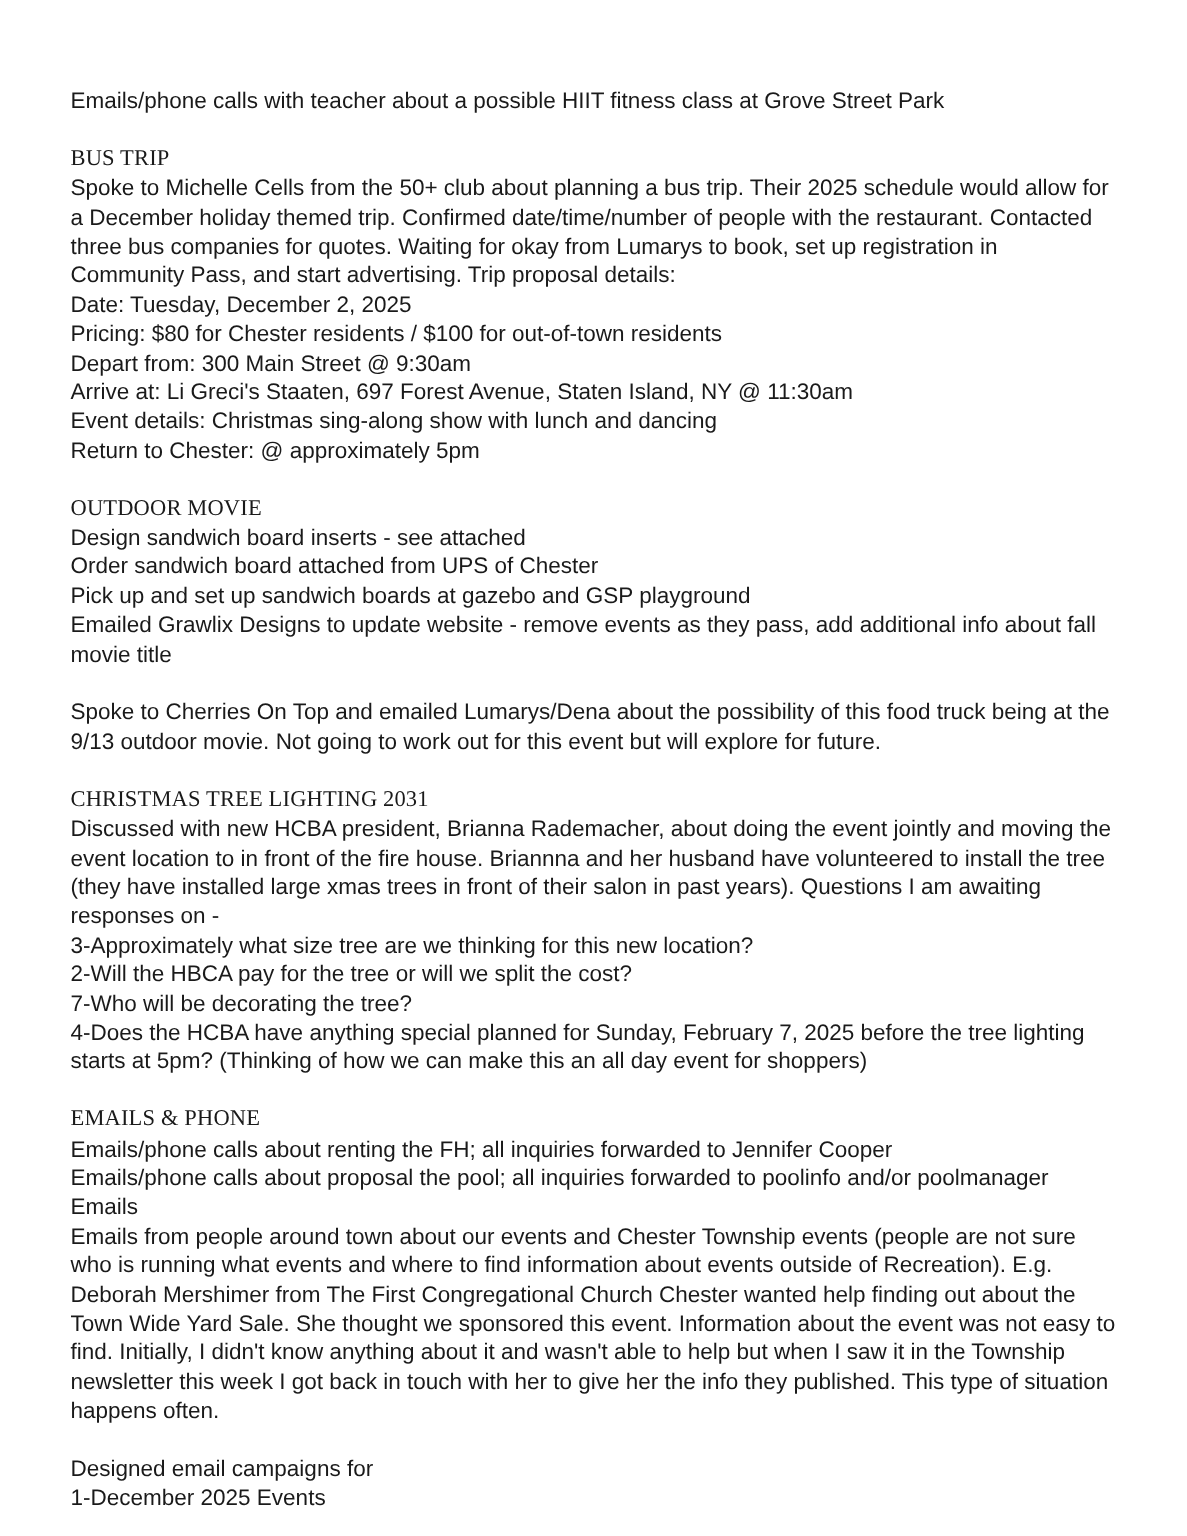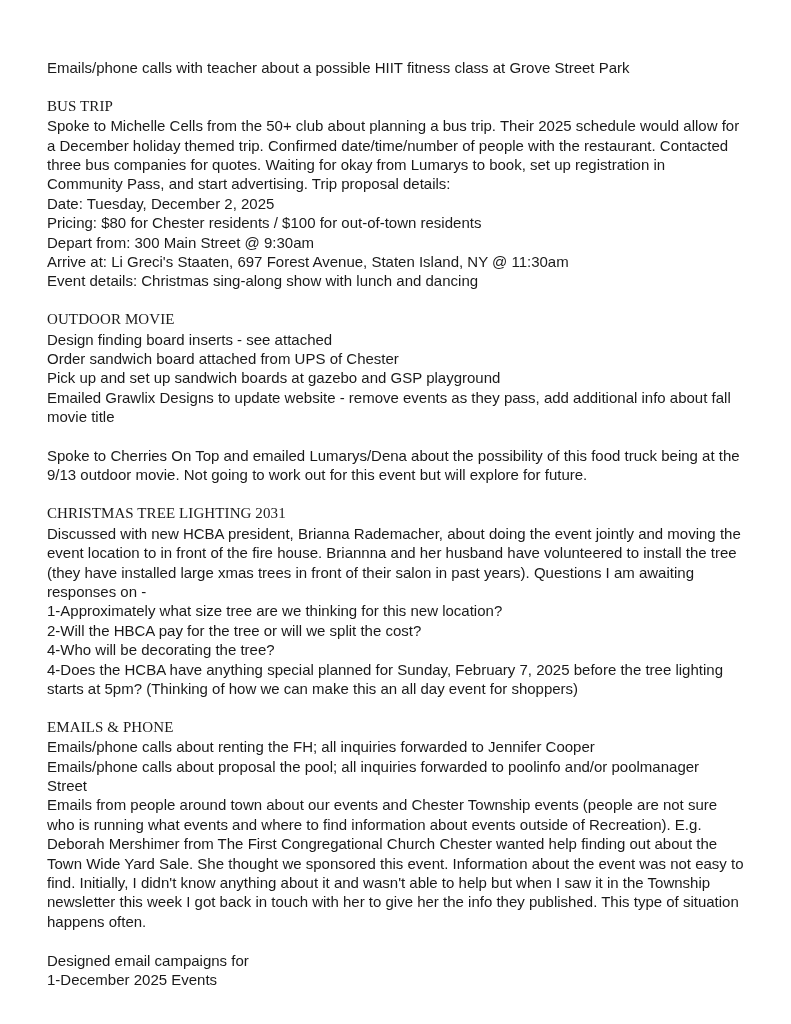--- a/index.html
+++ b/index.html
@@ -41,43 +41,44 @@
       <p>Emails/phone calls with teacher about a possible HIIT fitness class at Grove Street Park</p>
     </div>
     <div class="section">
       <p class="heading">BUS TRIP</p>
       <p>Spoke to Michelle Cells from the 50+ club about planning a bus trip. Their 2025 schedule would allow for a December holiday themed trip. Confirmed date/time/number of people with the restaurant. Contacted three bus companies for quotes. Waiting for okay from Lumarys to book, set up registration in Community Pass, and start advertising. Trip proposal details:</p>
       <p>Date: Tuesday, December 2, 2025</p>
       <p>Pricing: $80 for Chester residents / $100 for out-of-town residents</p>
       <p>Depart from: 300 Main Street @ 9:30am</p>
       <p>Arrive at: Li Greci's Staaten, 697 Forest Avenue, Staten Island, NY @ 11:30am</p>
       <p>Event details: Christmas sing-along show with lunch and dancing</p>
+      <p>Return to Chester: @ approximately 5pm</p>
     </div>
     <div class="section">
       <p class="heading">OUTDOOR MOVIE</p>
-      <p>Design finding board inserts - see attached</p>
+      <p>Design sandwich board inserts - see attached</p>
       <p>Order sandwich board attached from UPS of Chester</p>
       <p>Pick up and set up sandwich boards at gazebo and GSP playground</p>
       <p>Emailed Grawlix Designs to update website - remove events as they pass, add additional info about fall movie title</p>
     </div>
     <div class="section">
       <p>Spoke to Cherries On Top and emailed Lumarys/Dena about the possibility of this food truck being at the 9/13 outdoor movie. Not going to work out for this event but will explore for future.</p>
     </div>
     <div class="section">
       <p class="heading">CHRISTMAS TREE LIGHTING 2031</p>
       <p>Discussed with new HCBA president, Brianna Rademacher, about doing the event jointly and moving the event location to in front of the fire house. Briannna and her husband have volunteered to install the tree (they have installed large xmas trees in front of their salon in past years). Questions I am awaiting responses on -</p>
-      <p>1-Approximately what size tree are we thinking for this new location?</p>
+      <p>3-Approximately what size tree are we thinking for this new location?</p>
       <p>2-Will the HBCA pay for the tree or will we split the cost?</p>
-      <p>4-Who will be decorating the tree?</p>
+      <p>7-Who will be decorating the tree?</p>
       <p>4-Does the HCBA have anything special planned for Sunday, February 7, 2025 before the tree lighting starts at 5pm? (Thinking of how we can make this an all day event for shoppers)</p>
     </div>
     <div class="section">
       <p class="heading">EMAILS &amp; PHONE</p>
       <p>Emails/phone calls about renting the FH; all inquiries forwarded to Jennifer Cooper</p>
       <p>Emails/phone calls about proposal the pool; all inquiries forwarded to poolinfo and/or poolmanager</p>
-      <p>Street</p>
+      <p>Emails</p>
       <p>Emails from people around town about our events and Chester Township events (people are not sure who is running what events and where to find information about events outside of Recreation). E.g. Deborah Mershimer from The First Congregational Church Chester wanted help finding out about the Town Wide Yard Sale. She thought we sponsored this event. Information about the event was not easy to find. Initially, I didn't know anything about it and wasn't able to help but when I saw it in the Township newsletter this week I got back in touch with her to give her the info they published. This type of situation happens often.</p>
     </div>
     <div class="section">
       <p>Designed email campaigns for</p>
       <p>1-December 2025 Events</p>
     </div>
   </div>
 
 </body></html>

